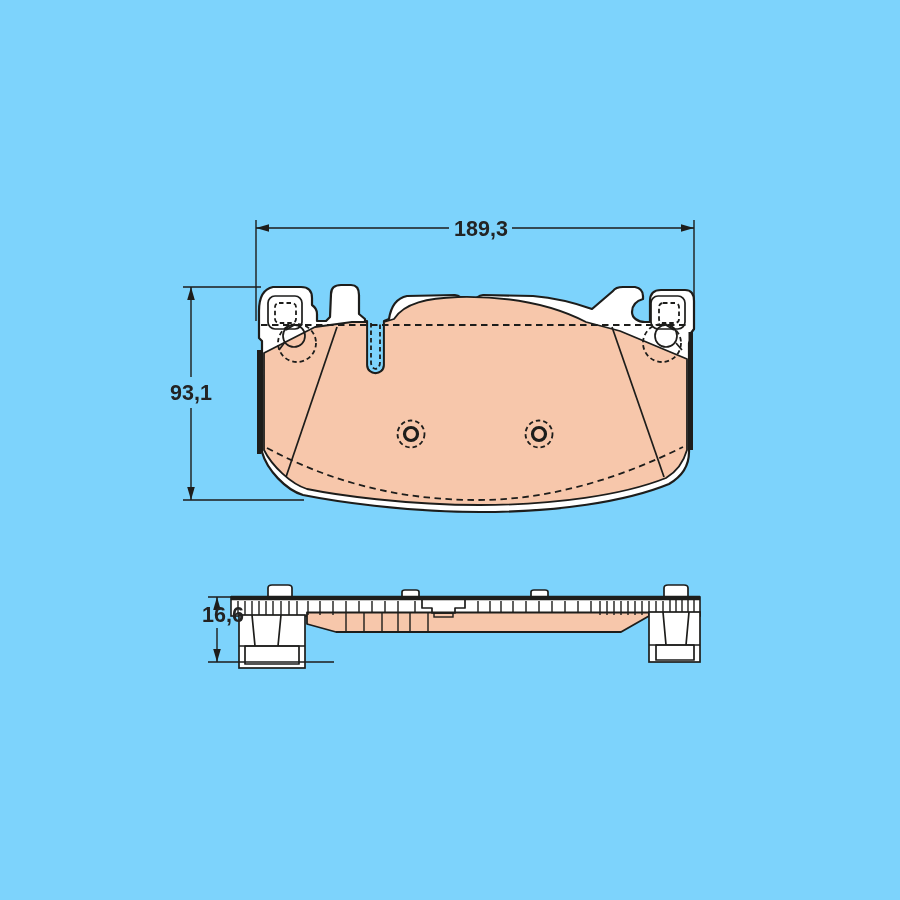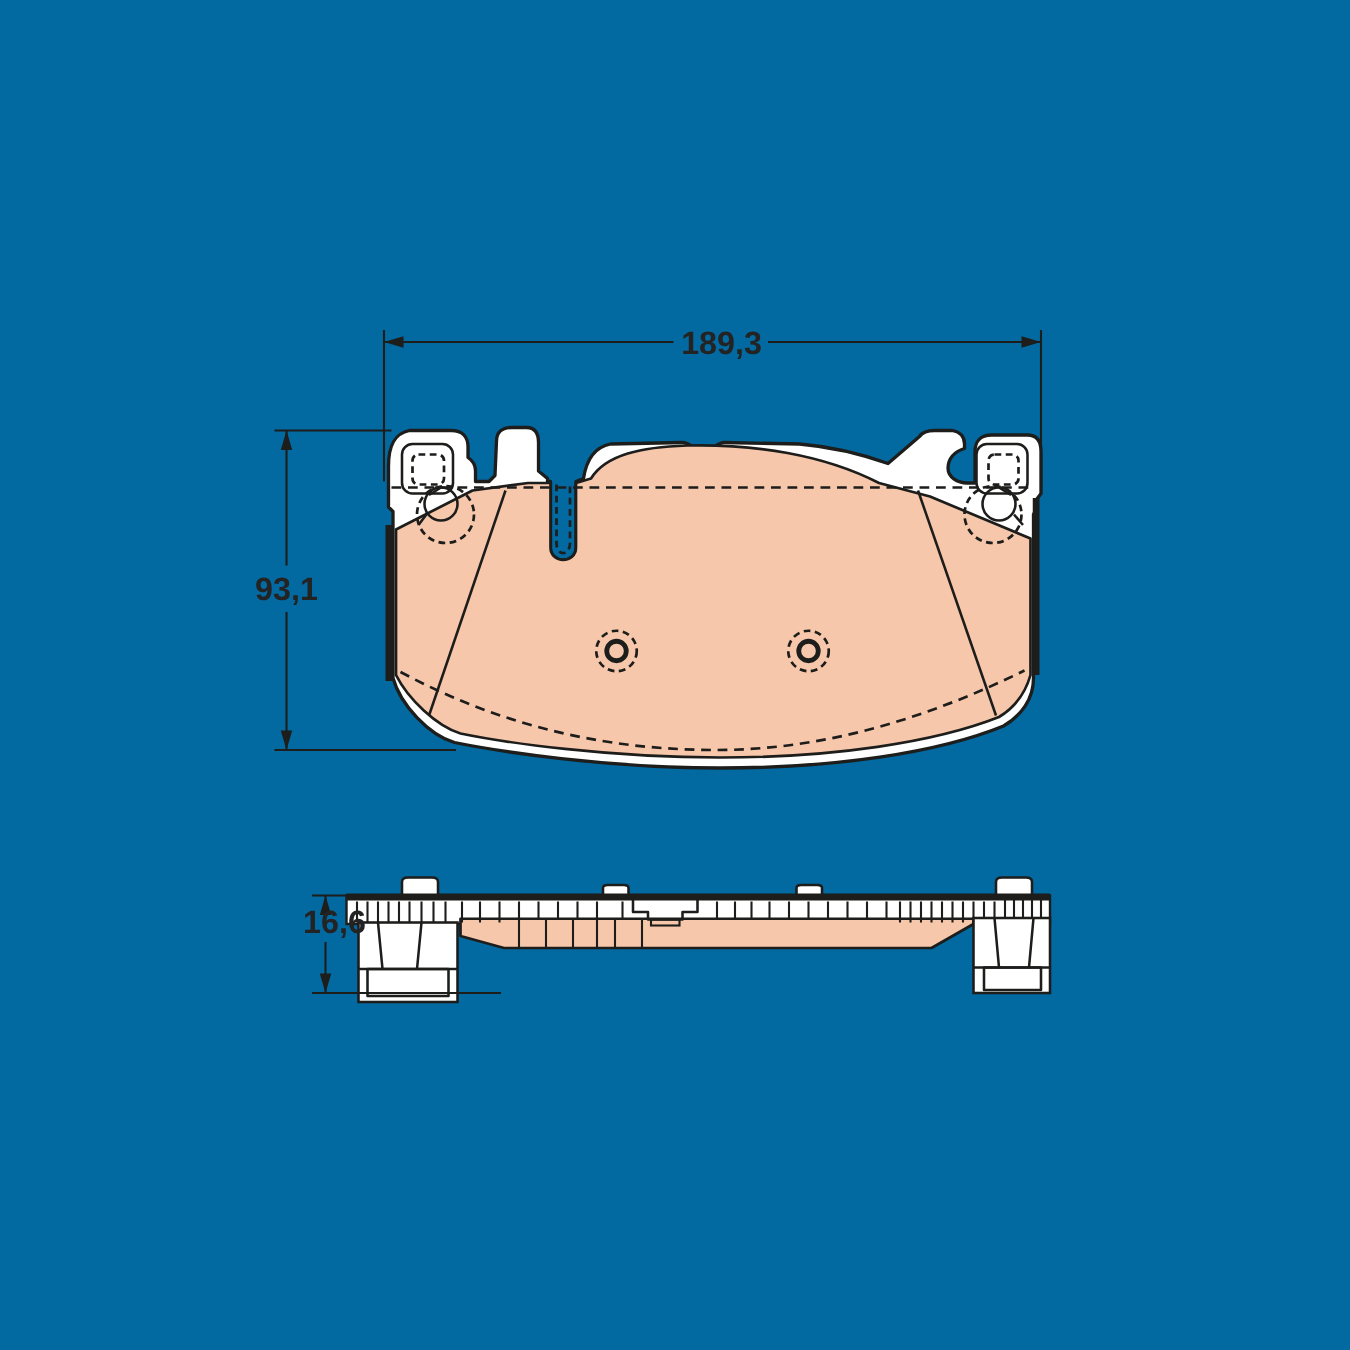--- a/index.html
+++ b/index.html
@@ -1,17 +1,17 @@
 <!DOCTYPE html>
 <html style="--friction: #f7c7ab; --line: #1d1d1b;"><head>
 <meta charset="utf-8">
 <style>
   :root { --friction:#f7c7ab; --line:#1d1d1b; }
   html,body { margin:0; padding:0; width:900px; height:900px; background:#fff; }
-  .stage { position:relative; width:900px; height:900px; background:#0369a1; overflow:hidden; }
+  .stage { position:relative; width:900px; height:900px; background:#7dd3fc; overflow:hidden; }
   svg { position:absolute; left:0; top:0; }
   .outline  { fill:#fff; stroke:var(--line); stroke-width:2.2; stroke-linejoin:round; }
   .friction { fill:var(--friction); stroke:var(--line); stroke-width:1.8; stroke-linejoin:round; }
   .thin  { fill:none; stroke:var(--line); stroke-width:1.7; stroke-linejoin:round; }
   .thin2 { fill:none; stroke:var(--line); stroke-width:1.4; }
   .whitefill { fill:#fff; stroke:var(--line); stroke-width:1.7; }
   .dash  { fill:none; stroke:var(--line); stroke-width:1.8; stroke-dasharray:6.5 4.5; }
   .dashs { fill:none; stroke:var(--line); stroke-width:1.8; stroke-dasharray:4.5 3; }
   .band  { fill:var(--line); stroke:none; }
   .thick { fill:none; stroke:var(--line); stroke-width:4.6; }

